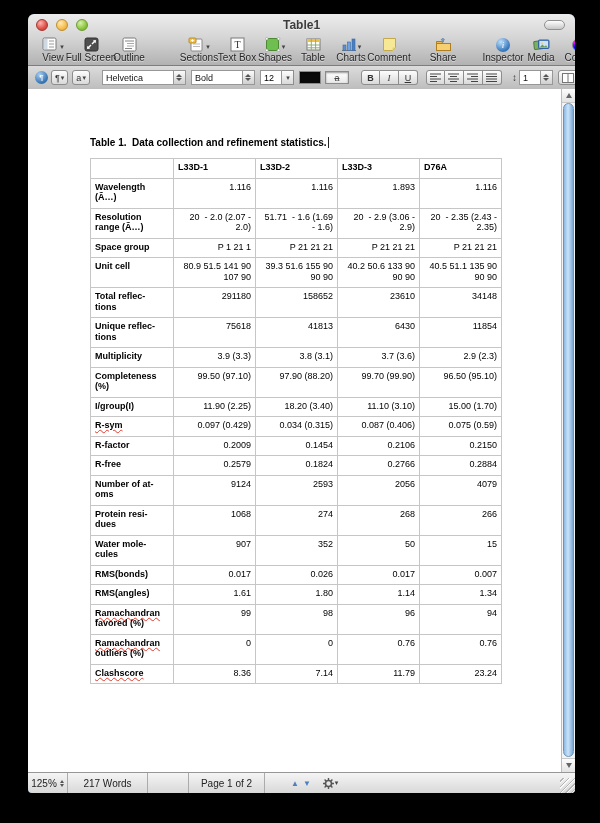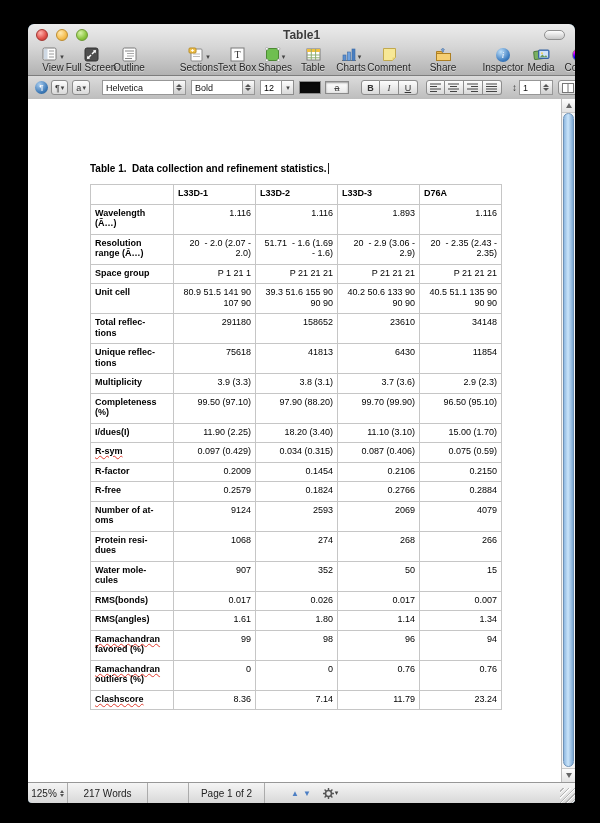--- a/index.html
+++ b/index.html
@@ -1,21 +1,21 @@
 <!DOCTYPE html>
 <html><head>
 <meta charset="utf-8">
 <style>
   html,body{margin:0;padding:0;}
   body{
     width:600px;height:823px;background:#000;position:relative;overflow:hidden;
     font-family:"Liberation Sans",sans-serif;-webkit-font-smoothing:antialiased;
   }
   .window{
-    position:absolute;left:28px;top:24px;width:547px;height:779px;
+    position:absolute;left:28px;top:14px;width:547px;height:779px;
     border-radius:6px 6px 4px 4px;overflow:hidden;background:#0c4a6e;
     box-shadow:0 14px 34px rgba(0,0,0,.85);
   }
   
   .chrome{
     height:51px;background:linear-gradient(#ececec 0%,#d6d6d6 45%,#b2b2b2 100%);
     border-bottom:1px solid #7d7d7d;position:relative;
   }
   .titlebar{height:22px;position:relative;}
   .tl{position:absolute;top:5px;width:12px;height:12px;border-radius:50%;}
@@ -81,21 +81,21 @@
     display:flex;align-items:center;justify-content:center;font-size:9px;color:#333;box-sizing:border-box;flex:none;
   }
   .segfirst{border-left:1px solid #8d8d8d;border-radius:3px 0 0 3px;}
   .seglast{border-radius:0 3px 3px 0;}
   .alignsvg{display:block;}
   .spicon{font-size:10px;color:#333;margin:0 2px;flex:none;}
   
   .docarea{
     position:absolute;left:0;right:0;top:75px;bottom:21px;background:#fff;overflow:hidden;
   }
-  .pagecontent{position:absolute;left:0;top:0;right:14px;bottom:0;margin-top:16px;}
+  .pagecontent{position:absolute;left:0;top:0;right:14px;bottom:0;}
   .dtitle{
     position:absolute;left:62px;top:48px;font-size:10px;font-weight:bold;color:#000;white-space:pre;
   }
   .cursor{display:inline-block;width:1px;height:11px;background:#222;vertical-align:-2px;margin-left:1px;}
   table.stats{
     position:absolute;left:62px;top:69px;width:412px;border-collapse:collapse;table-layout:fixed;
   }
   table.stats th, table.stats td{
     border:1px solid #c6c6c6;font-size:9px;line-height:10.5px;vertical-align:top;
     padding:3px 4px 5px 4px;white-space:pre-wrap;color:#000;
@@ -524,21 +524,21 @@
             </tr>
             <tr>
               <th>Completeness
 (%)</th>
               <td>99.50 (97.10)</td>
               <td>97.90 (88.20)</td>
               <td>99.70 (99.90)</td>
               <td>96.50 (95.10)</td>
             </tr>
             <tr>
-              <th>I/dues(I)</th>
+              <th>I/group(I)</th>
               <td>11.90 (2.25)</td>
               <td>18.20 (3.40)</td>
               <td>11.10 (3.10)</td>
               <td>15.00 (1.70)</td>
             </tr>
             <tr>
               <th><span class="wavy">R-sym</span></th>
               <td>0.097 (0.429)</td>
               <td>0.034 (0.315)</td>
               <td>0.087 (0.406)</td>
@@ -556,21 +556,21 @@
               <td>0.2579</td>
               <td>0.1824</td>
               <td>0.2766</td>
               <td>0.2884</td>
             </tr>
             <tr>
               <th>Number of at-
 oms</th>
               <td>9124</td>
               <td>2593</td>
-              <td>2069</td>
+              <td>2056</td>
               <td>4079</td>
             </tr>
             <tr>
               <th>Protein resi-
 dues</th>
               <td>1068</td>
               <td>274</td>
               <td>268</td>
               <td>266</td>
             </tr>

